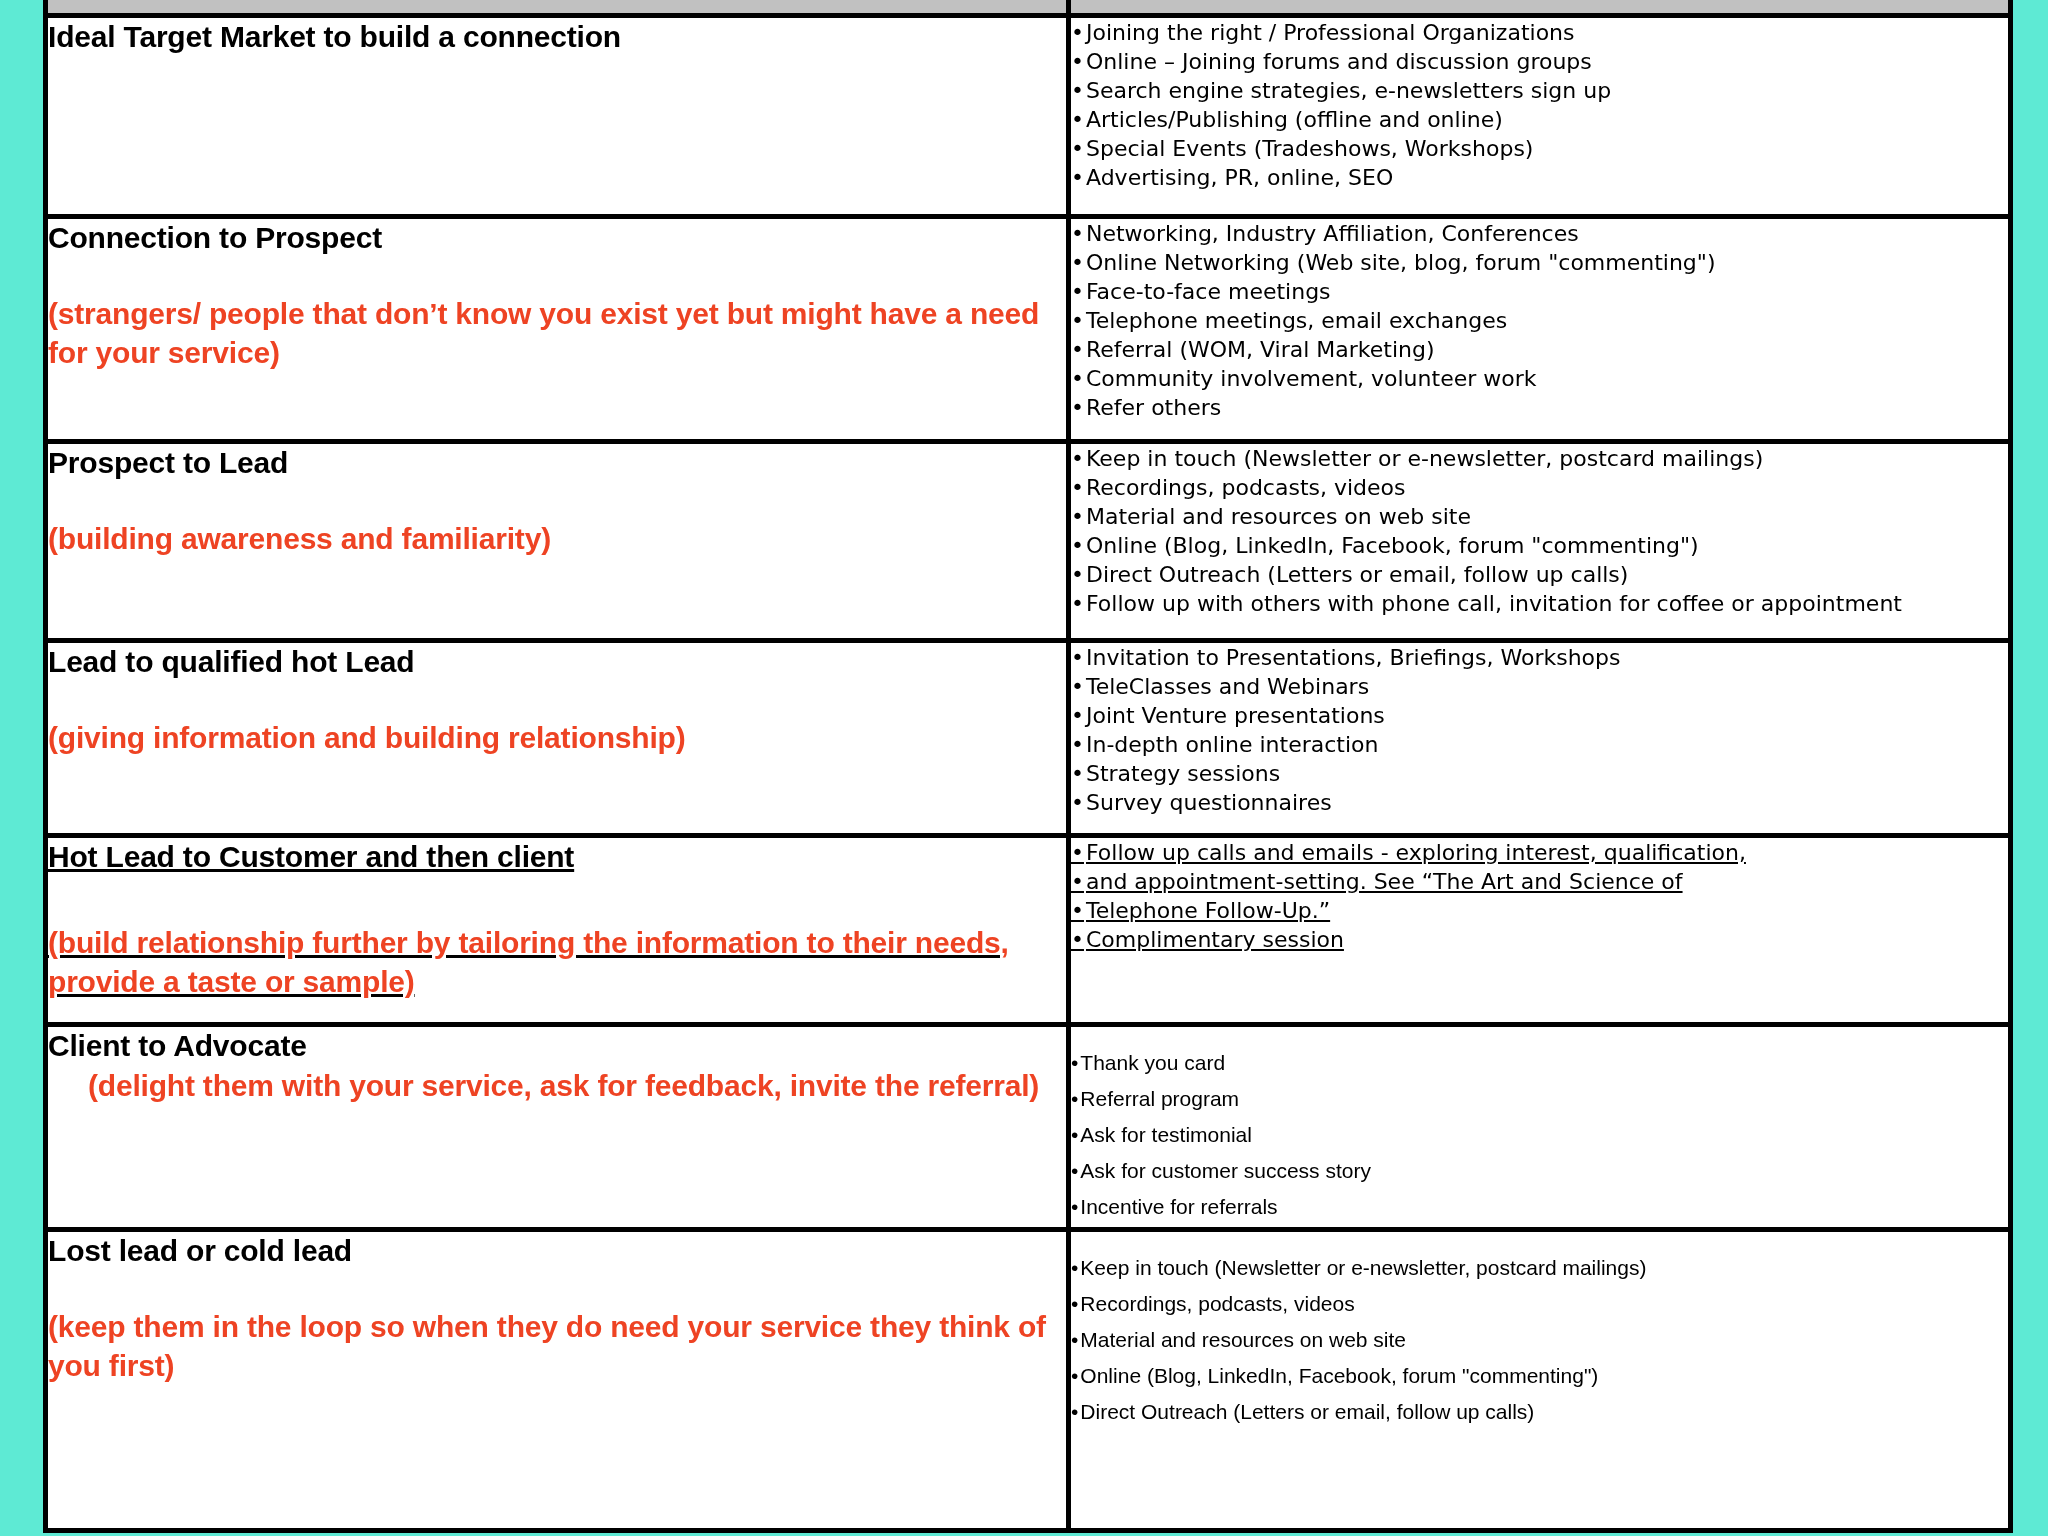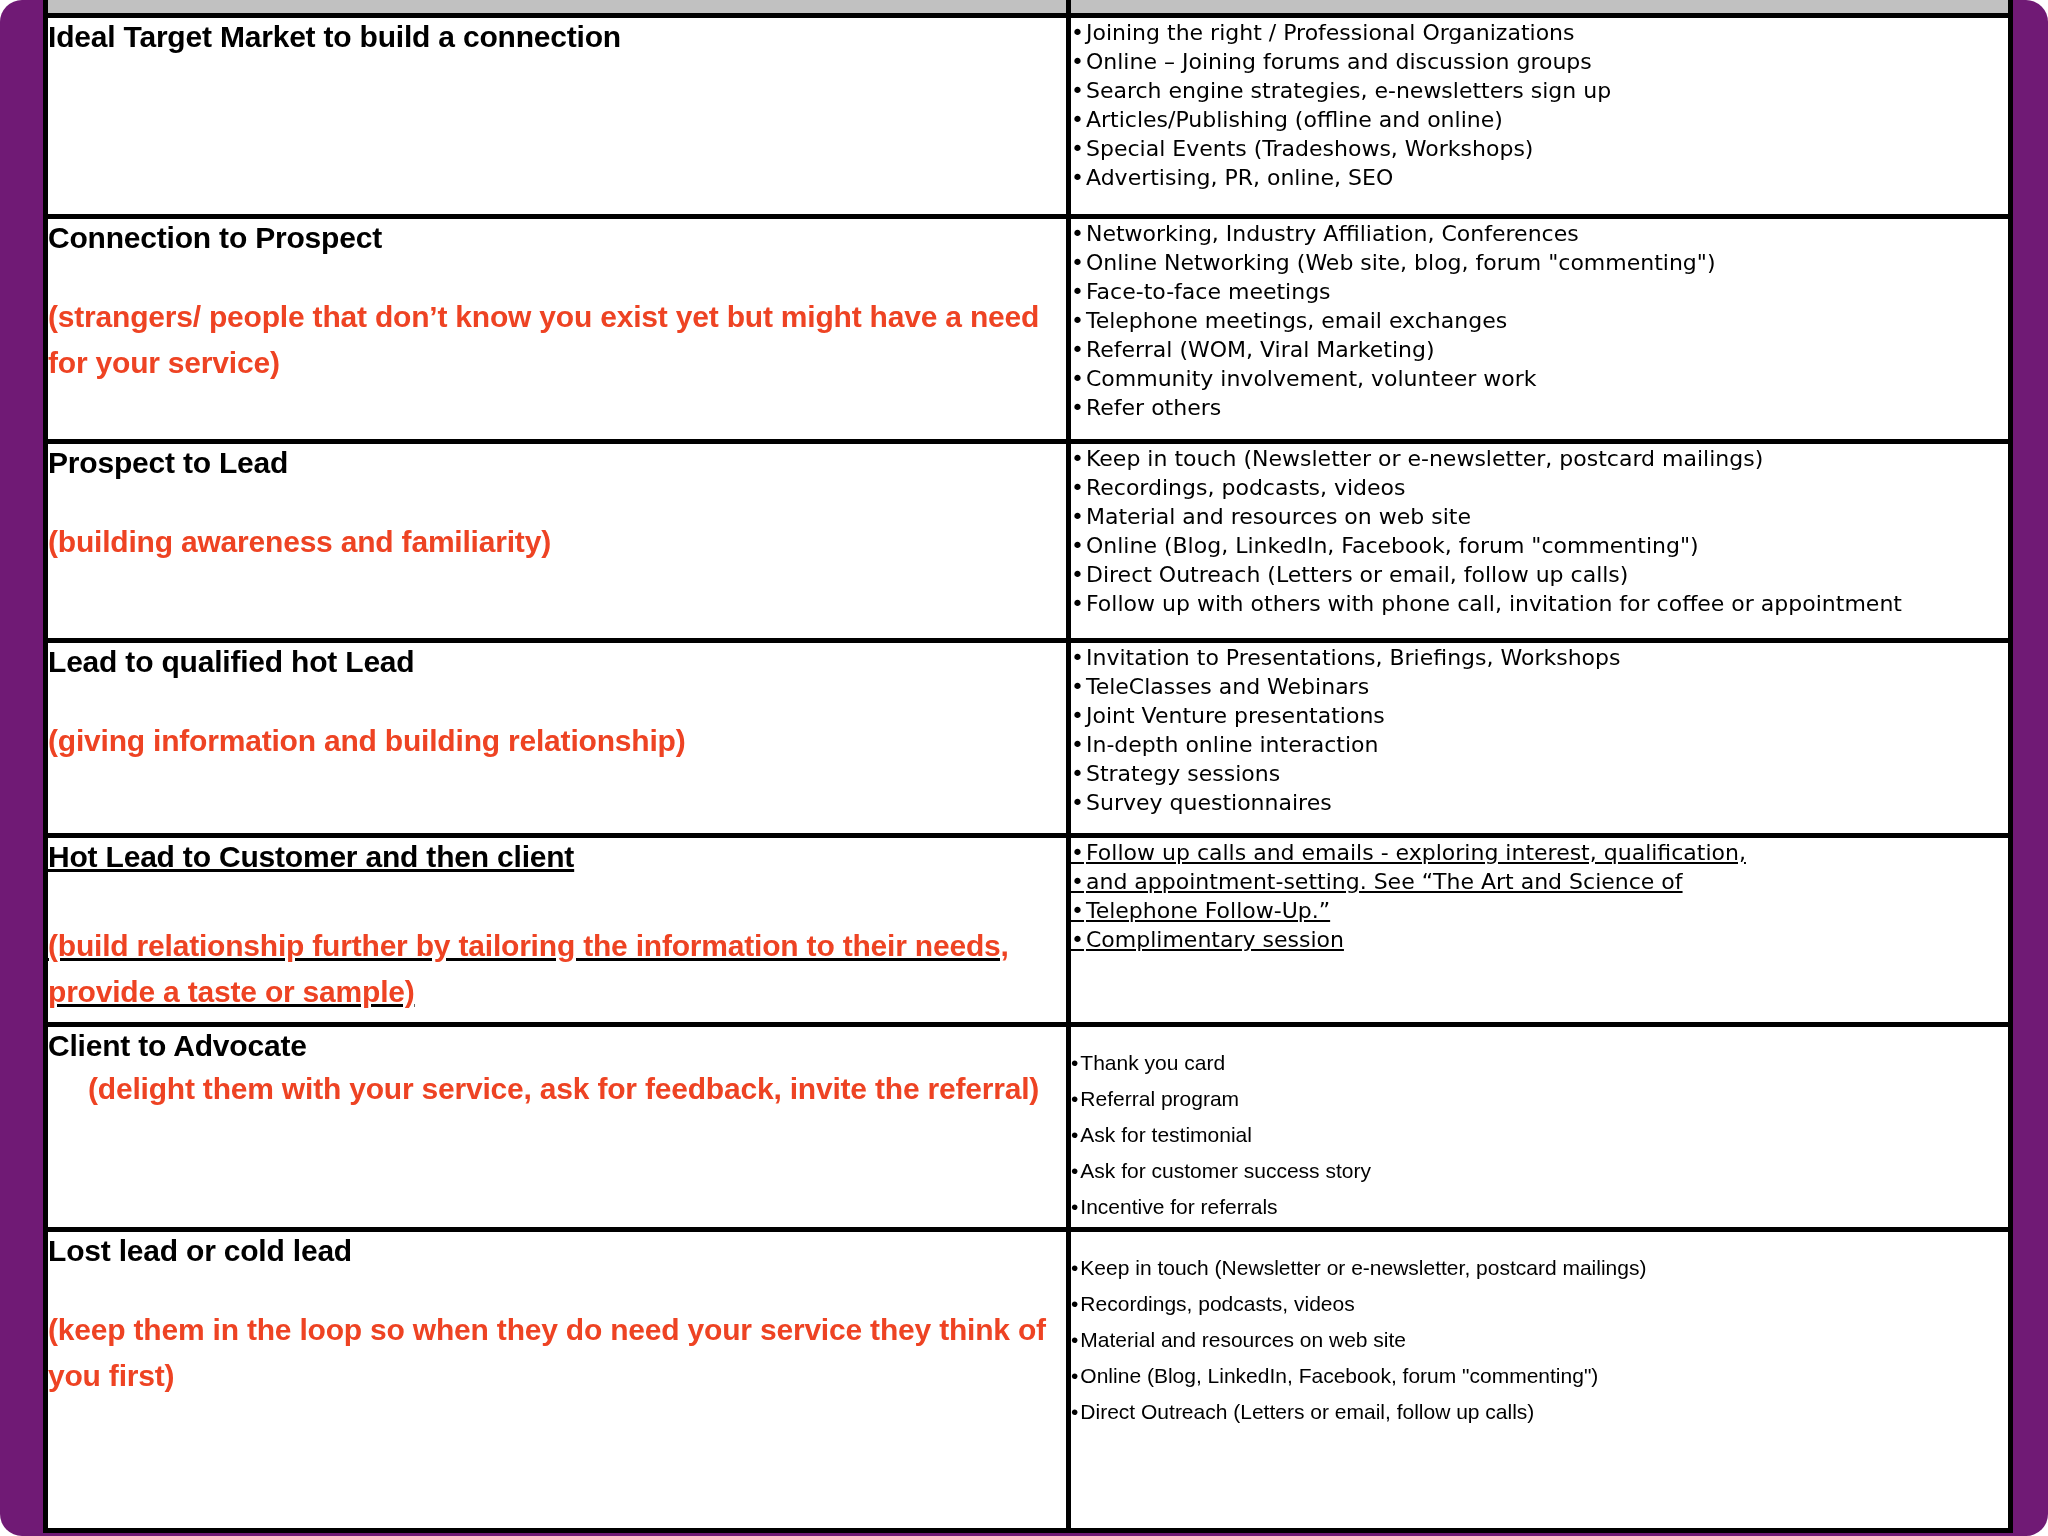--- a/index.html
+++ b/index.html
@@ -7,22 +7,21 @@
     padding: 0;
     background: #ffffff;
     width: 2048px;
     height: 1536px;
     overflow: hidden;
   }
   .page {
     position: relative;
     width: 2048px;
     height: 1536px;
-    background: #701a75;
-    border-radius: 22px;
+    background: #5eead4;
   }
   table.funnel {
     border-collapse: collapse;
     table-layout: fixed;
     margin-left: 43px;
     margin-top: 0;
     width: 1965px;
   }
   col.col-left  { width: 1023px; }
   col.col-right { width: 942px;  }
@@ -57,21 +56,21 @@
     font-weight: bold;
     font-size: 30px;
     line-height: 37px;
     color: #000000;
     letter-spacing: -0.2px;
   }
   .stage-subtitle {
     font-family: "Liberation Sans", sans-serif;
     font-weight: bold;
     font-size: 30px;
-    line-height: 46px;
+    line-height: 39px;
     margin-top: 2px;
     letter-spacing: -0.2px;
   }
   .stage-subtitle.gap { margin-top: 38px; }
   .stage-subtitle:empty { display: none; }
 
   .bullet {
     font-family: "DejaVu Sans", sans-serif;
     font-size: 22px;
     line-height: 29px;

